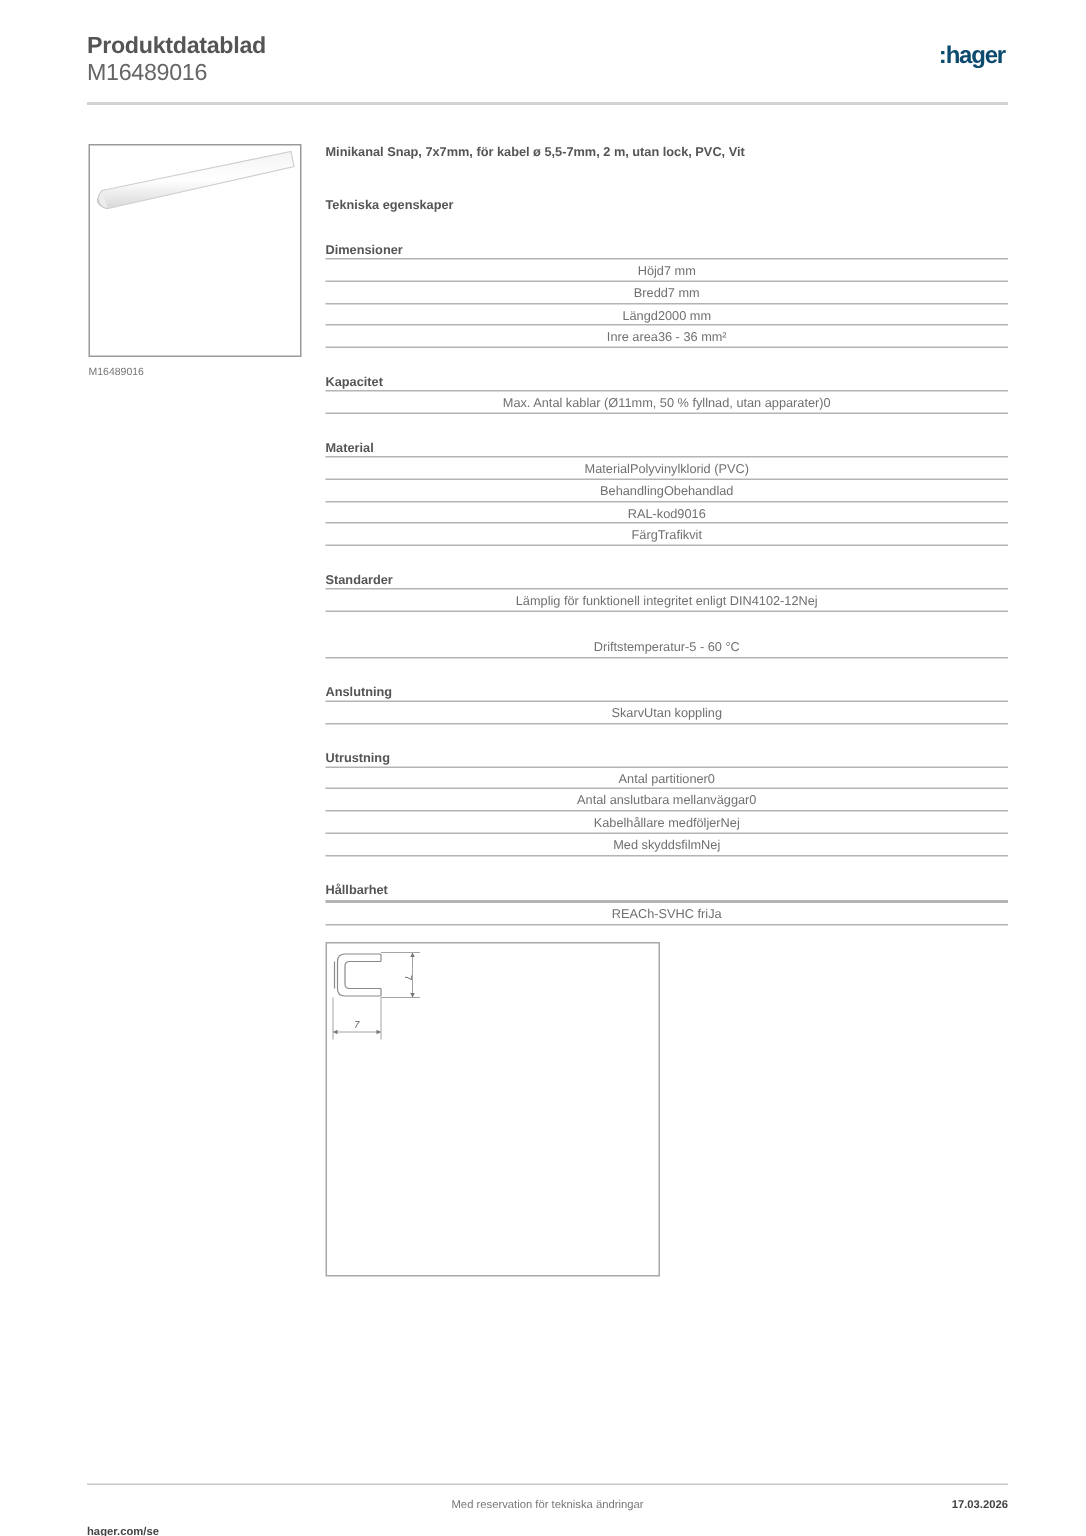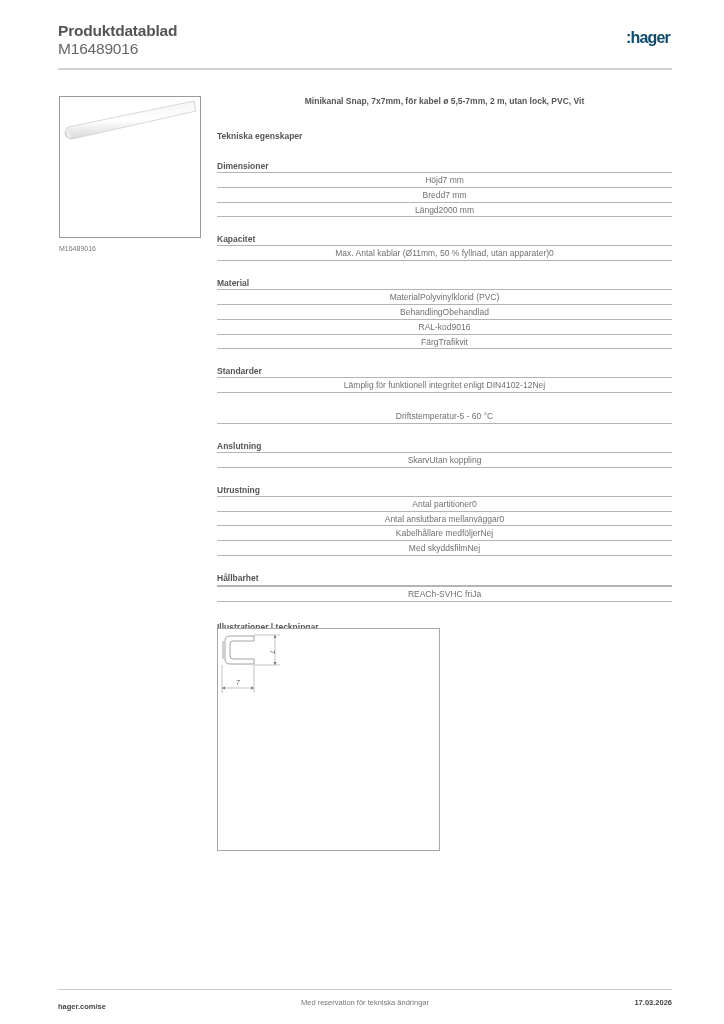--- a/index.html
+++ b/index.html
@@ -11,37 +11,37 @@
   .subtitle { font-size: 15.5px; color: #666666; line-height: 18px; letter-spacing: -0.2px; }
   .logo { position: absolute; right: 2px; top: 7px; font-size: 16px; font-weight: bold; color: #0c4a6e; letter-spacing: -0.8px; }
   .logo .colon { font-weight: bold; }
   .header-rule { position: absolute; left: 58px; top: 68px; width: 614px; height: 2px; background: #d2d2d2; }
 
   .product-image { position: absolute; left: 59px; top: 96px; width: 142px; height: 142px; border: 1px solid #9a9a9a; background: #fff; }
   .product-image svg { position: absolute; left: 0; top: 0; }
   .image-caption { position: absolute; left: 59px; top: 245px; font-size: 7px; color: #777777; }
 
   .main { position: absolute; left: 217px; top: 96px; width: 455px; }
-  .product-name { font-size: 8.5px; font-weight: bold; color: #555555; line-height: 10px; text-align: center; }
+  .product-name { font-size: 8.5px; font-weight: bold; color: #555555; line-height: 10px; }
   .tech-title { font-size: 8.5px; font-weight: bold; color: #555555; margin-top: 25px; line-height: 10px; }
 
   .section { margin-top: 16px; }
   .section-title { font-size: 8.5px; font-weight: bold; color: #555555; height: 13px; line-height: 12px; border-bottom: 1px solid #b4b4b4; }
   .row { display: flex; justify-content: center; height: 14.8px; line-height: 14px; font-size: 8.5px; color: #707070; border-bottom: 1px solid #b4b4b4; }
   .row .val { text-align: right; }
 
   .sec-dim { margin-top: 19px; }
 
   .illus-title { font-size: 8.5px; font-weight: bold; color: #555555; margin-top: 20px; line-height: 10px; }
   .drawing-box { position: absolute; left: 217px; top: 628px; width: 223px; height: 223px; border: 1px solid #a8a8a8; background: #fff; }
   .drawing-box svg { position: absolute; left: 0; top: 0; }
 
   .footer-rule { position: absolute; left: 58px; top: 989px; width: 614px; height: 1px; background: #c8c8c8; }
   .footer { position: absolute; left: 58px; top: 998px; width: 614px; height: 12px; font-size: 7.5px; }
-  .footer-left { position: absolute; left: 0; top: 4px; font-weight: bold; color: #444444; }
+  .footer-left { position: absolute; left: 0; top: 18px; font-weight: bold; color: #444444; }
   .footer-center { position: absolute; left: 0; right: 0; top: 0; text-align: center; color: #777777; }
   .footer-right { position: absolute; right: 0; top: 0; font-weight: bold; color: #444444; }
 </style>
 </head>
 <body>
 
 <div class="header">
   <div class="title">Produktdatablad</div>
   <div class="subtitle">M16489016</div>
   <div class="logo"><span class="colon">:</span><span>hager</span></div>
@@ -73,20 +73,24 @@
         <span>Höjd</span>
         <span class="val">7 mm</span>
       </div>
     <div class="row">
         <span>Bredd</span>
         <span class="val">7 mm</span>
       </div>
     <div class="row">
         <span>Längd</span>
         <span class="val">2000 mm</span>
+      </div>
+    <div class="row">
+        <span>Inre area</span>
+        <span class="val">36 - 36 mm²</span>
       </div>
   </div>
 
   <div class="section">
     <div class="section-title">Kapacitet</div>
     <div class="row">
         <span>Max. Antal kablar (Ø11mm, 50 % fyllnad, utan apparater)</span>
         <span class="val">0</span>
       </div>
   </div>

